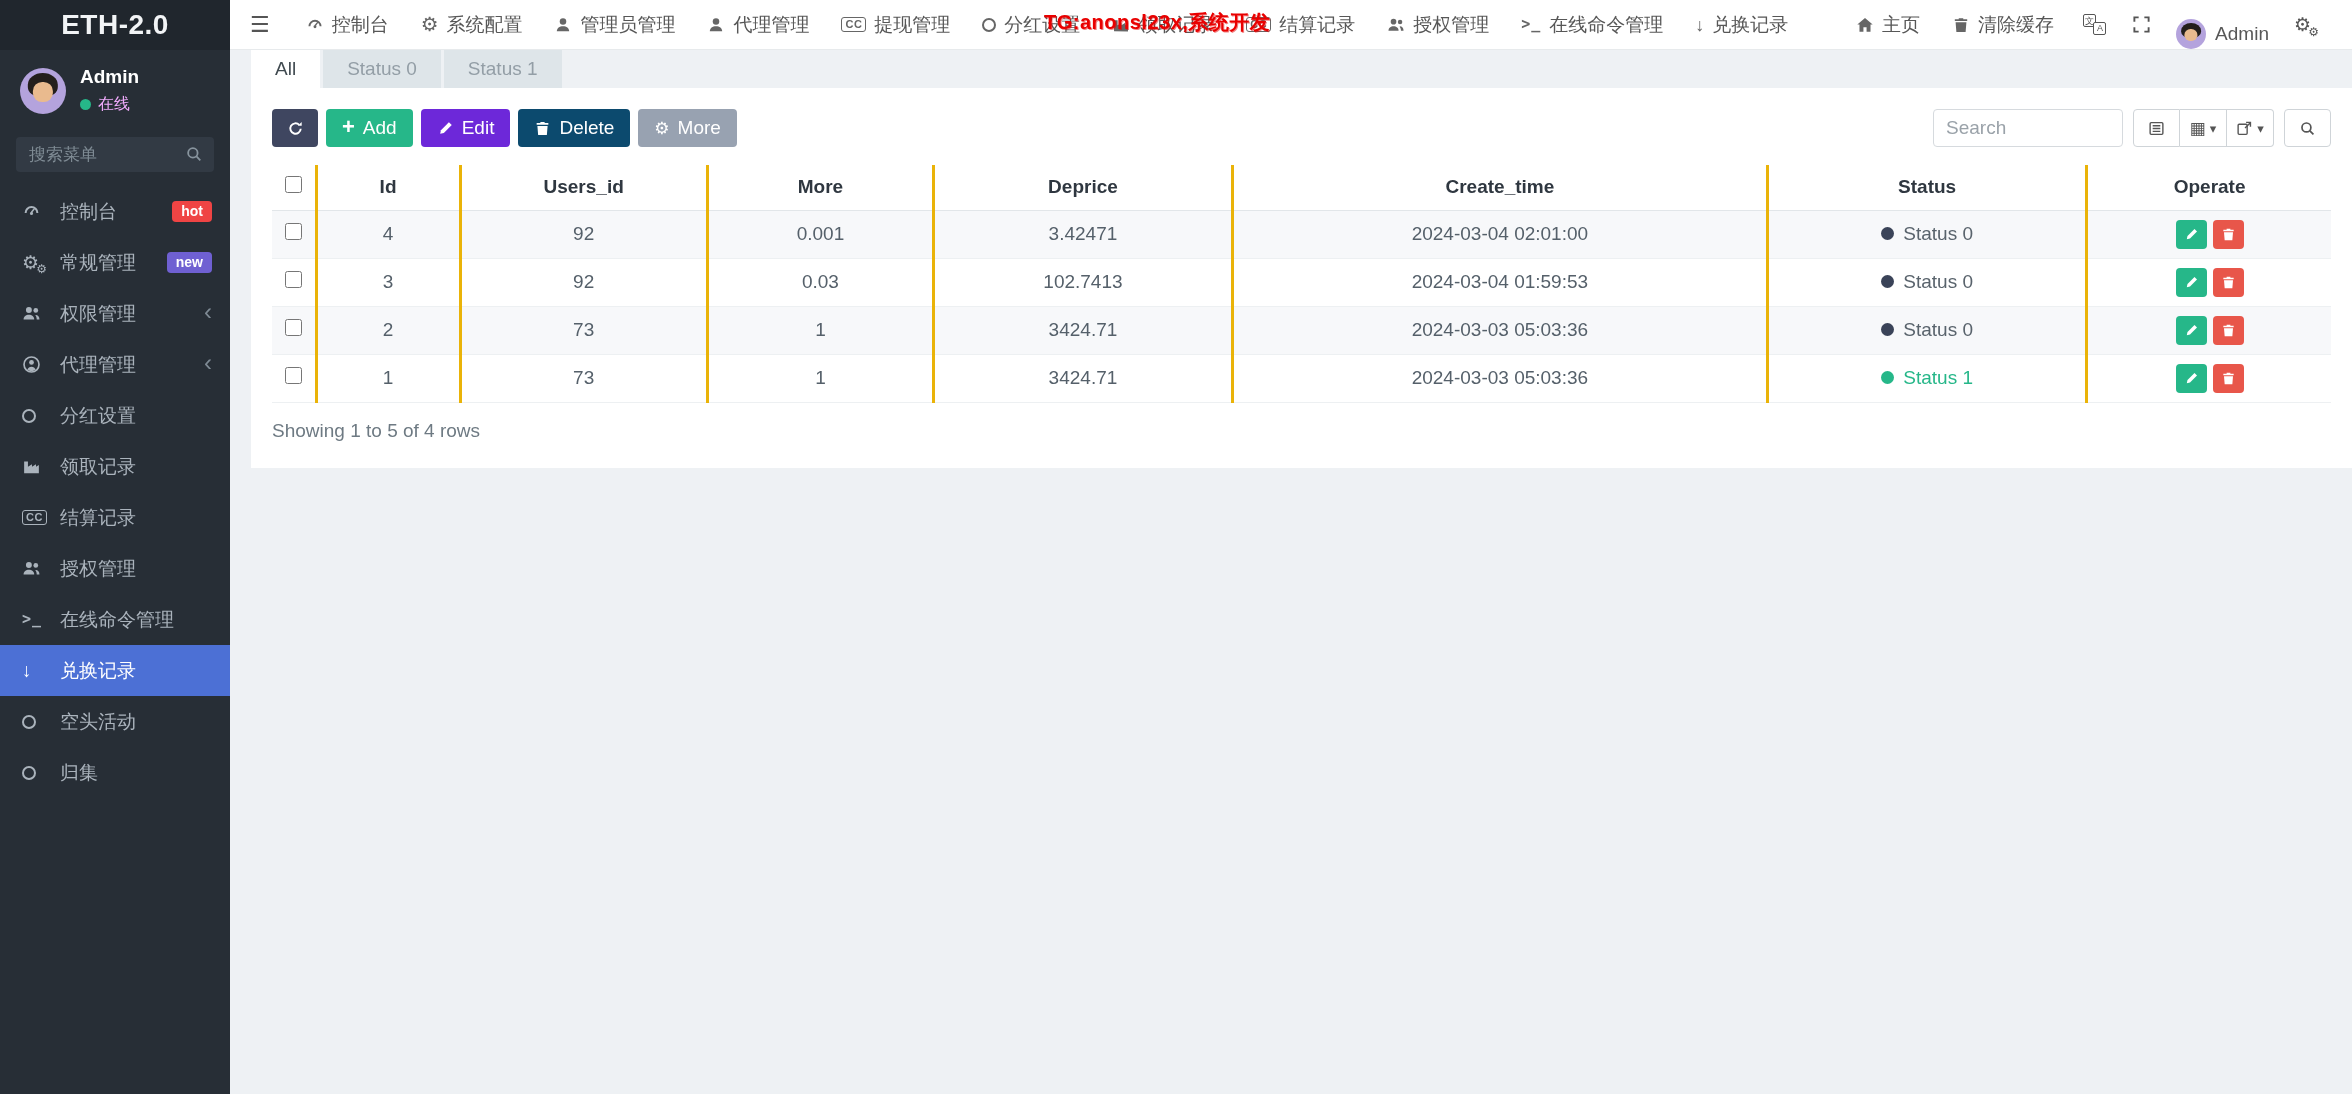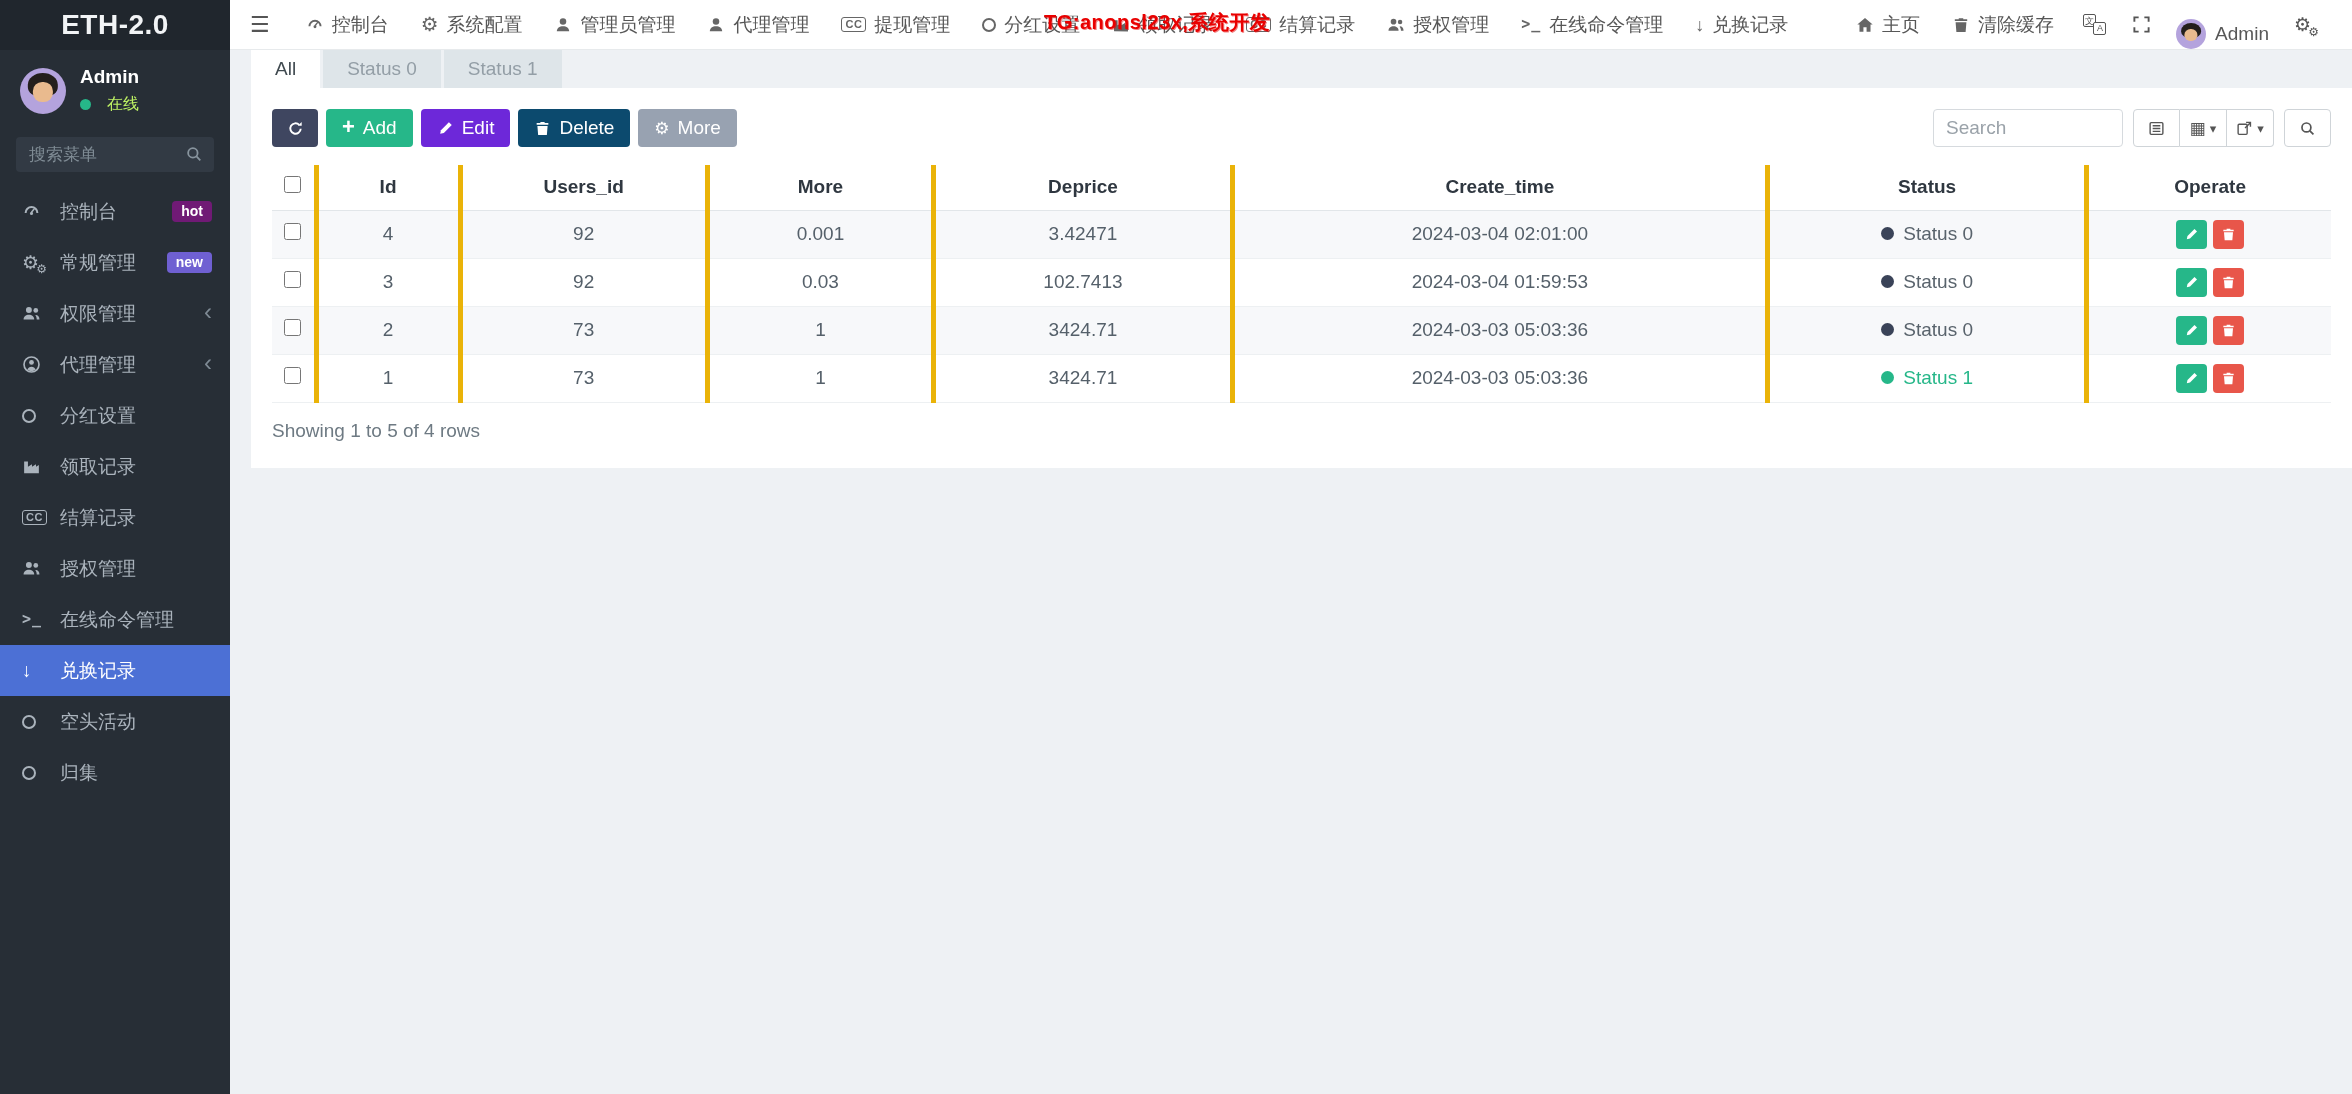--- a/index.html
+++ b/index.html
@@ -12,21 +12,21 @@
   }
   
   .sidebar { position:absolute; left:0; top:0; width:230px; height:1094px; background:#272e36; color:#aab3bc; z-index:20; }
   .brand { height:50px; line-height:50px; text-align:center; background:#20262d; color:#f2f4f6; font-size:28px; font-weight:700; letter-spacing:.5px; }
   .userpanel { display:flex; align-items:center; gap:14px; padding:16px 18px 10px 20px; }
   .avatar { width:46px; height:46px; border-radius:50%; background:#b4a3dd; position:relative; overflow:hidden; flex:0 0 auto; }
   .avatar::before { content:""; position:absolute; left:50%; top:12%; width:66%; height:52%; transform:translateX(-50%); background:#241f1c; border-radius:50% 50% 42% 42%; }
   .avatar::after { content:""; position:absolute; left:50%; top:32%; width:44%; height:42%; transform:translateX(-50%); background:#e9ba8e; border-radius:46%; }
   .uinfo { display:flex; flex-direction:column; }
   .uname { font-size:19px; font-weight:700; color:#ffffff; }
-  .ustatus { display:flex; align-items:center; gap:16px; font-size:16px; color:#bef264; margin-top:6px; }
+  .ustatus { display:flex; align-items:center; gap:7px; font-size:16px; color:#f0abfc; margin-top:6px; }
   .dot { width:11px; height:11px; border-radius:50%; background:#26b789; }
   .side-search { margin:12px 16px 14px; position:relative; }
   .side-search input { width:100%; height:35px; background:#323a44; border:none; border-radius:4px; color:#cfd6dc; padding:0 38px 0 13px; font-size:17px; font-family:inherit; }
   .side-search input::placeholder { color:#7f8b94; }
   .side-search .sicon { position:absolute; right:11px; top:8px; color:#88949e; font-size:18px; }
   .menu { list-style:none; margin-top:10px; }
   .menu-item { display:flex; align-items:center; height:51px; padding:0 18px 0 22px; font-size:19px; color:#aab3bc; cursor:pointer; }
   .menu-item .ic { width:30px; justify-content:flex-start; margin-right:8px; font-size:19px; }
   .menu-item.active { background:#4c70d5; color:#ffffff; }
   .badge { margin-left:auto; font-size:14px; font-weight:700; color:#fff; padding:3px 9px; border-radius:4px; line-height:1.1; }
@@ -68,21 +68,21 @@
   .btn-group { display:flex; margin-left:10px; }
   .gbtn { width:47px; height:38px; background:#fff; border:1px solid #cfd4d8; display:inline-flex; align-items:center; justify-content:center; gap:4px; color:#555; cursor:pointer; font-size:17px; }
   .gbtn + .gbtn { border-left:none; }
   .btn-group .gbtn:first-child { border-radius:4px 0 0 4px; }
   .btn-group .gbtn:last-child { border-radius:0 4px 4px 0; }
   .gbtn.single { border:1px solid #cfd4d8; border-radius:4px; margin-left:10px; }
   .caret-g { font-size:13px; color:#555; }
   
   table { width:100%; border-collapse:collapse; margin-top:18px; font-size:19px; color:#55606a; table-layout:fixed; }
   th { height:45px; font-weight:700; color:#2f3740; border-bottom:1px solid #e2e6e9; cursor:pointer; }
-  th, td { text-align:center; border-left:5px solid #eab308; }
+  th, td { text-align:center; border-left:3px solid #eab308; }
   th:first-child, td:first-child { border-left:none; }
   td { height:48px; border-bottom:1px solid #edf0f2; }
   tbody tr:nth-child(odd) { background:#f7f8fa; }
   input[type=checkbox] { width:17px; height:17px; cursor:pointer; }
   .status-cell { display:inline-flex; align-items:center; gap:9px; }
   .sdot { width:13px; height:13px; border-radius:50%; display:inline-block; }
   .opbtn { width:31px; height:29px; border:none; border-radius:4px; display:inline-flex; align-items:center; justify-content:center; color:#fff; cursor:pointer; font-size:15px; }
   .op-edit { background:#26b789; margin-right:6px; }
   .op-del { background:#e8564a; }
   .summary { margin-top:17px; font-size:19px; color:#6e7a83; }
@@ -125,21 +125,21 @@
   <ul class="menu">
       <li class="menu-item">
         <span class="ic mi">
           <svg width="1em" height="1em" viewBox="0 0 16 16" fill="currentColor">
             <path d="M8 3.4a5.8 5.8 0 0 0-5.8 5.8h1.7A4.1 4.1 0 0 1 8 5.1a4.1 4.1 0 0 1 4.1 4.1h1.7A5.8 5.8 0 0 0 8 3.4z"></path>
             <circle cx="8" cy="9.6" r="1.3"></circle>
             <path d="M8.5 9 11 5.8l-.9-.7-2.6 3.1z"></path>
           </svg>
         </span>
         <span class="mlabel">控制台</span>
-        <span class="badge" style="background:#701a75">hot</span>
+        <span class="badge" style="background:#ef4444">hot</span>
       </li>
       <li class="menu-item">
         <span class="ic mi">
           <span class="gearpair">⚙<i class="g2">⚙</i></span>
         </span>
         <span class="mlabel">常规管理</span>
         <span class="badge" style="background:#6f60d2">new</span>
       </li>
       <li class="menu-item">
         <span class="ic mi">

